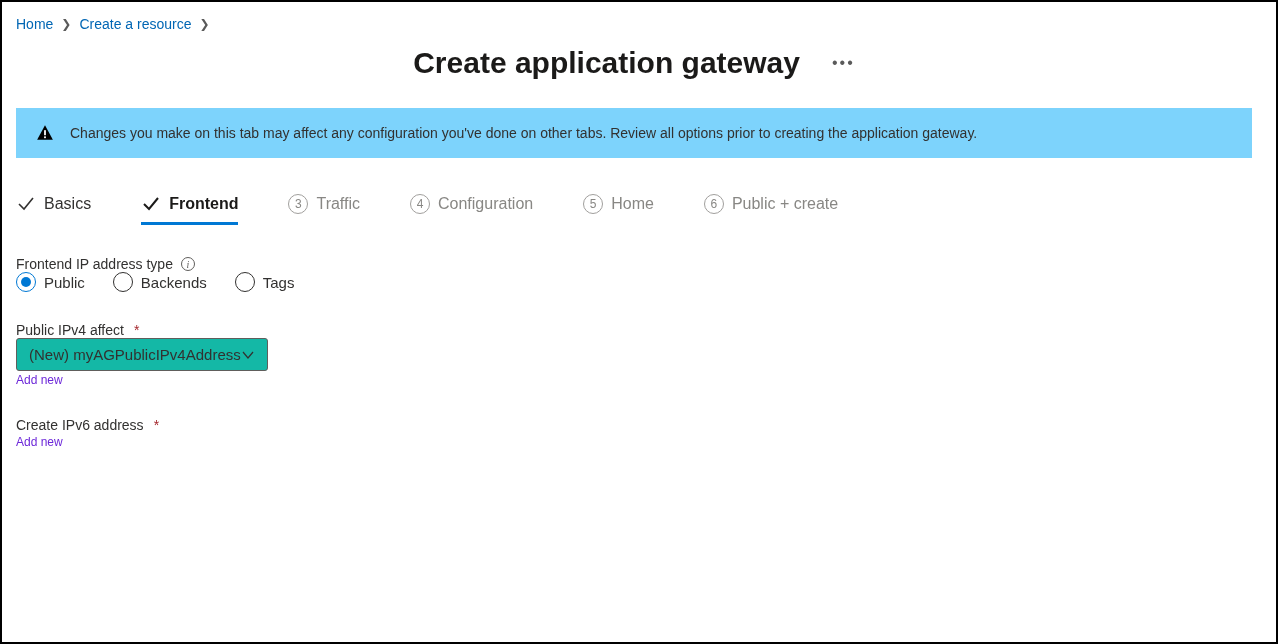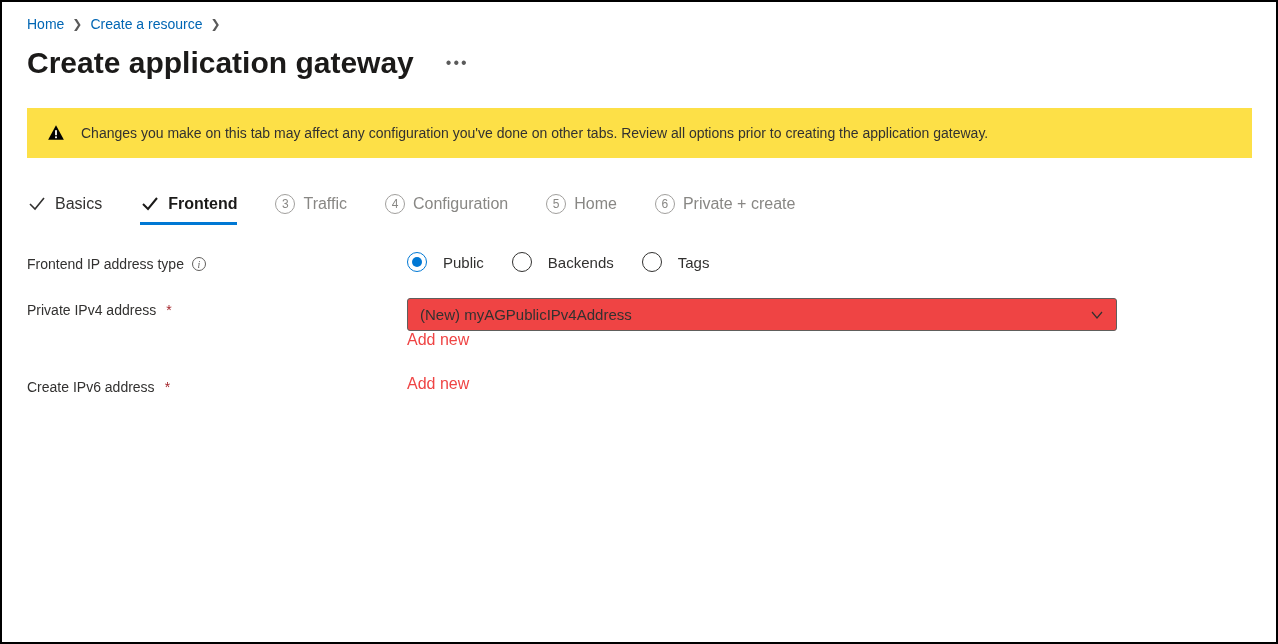--- a/index.html
+++ b/index.html
@@ -7,65 +7,66 @@
       font-family: "Segoe UI", -apple-system, BlinkMacSystemFont, sans-serif;
       background: #ffffff;
       color: #323130;
       font-size: 14px;
       border: 2px solid #000;
       width: 1278px;
       height: 644px;
       padding: 0;
       overflow: hidden;
     }
-    .container { padding: 14px 24px 0 25px; }
+    .container { padding: 14px 24px 0 14px; }
     .breadcrumb {
       margin: 0 0 14px 0;
       font-size: 14px;
       display: flex;
       align-items: center;
       gap: 8px;
     }
     .breadcrumb a {
       color: #0066b4;
       text-decoration: none;
     }
     .breadcrumb .sep { color: #5a5a5a; font-size: 12px; }
     .title-row {
       display: flex;
       align-items: center;
       gap: 32px;
       margin-bottom: 28px;
+      justify-content: center;
     }
     h1 {
       font-size: 30px;
       font-weight: 600;
       color: #1b1a19;
     }
     .ellipsis {
       color: #5a5a5a;
       font-size: 16px;
       letter-spacing: 2px;
       cursor: pointer;
     }
     .warning-banner {
       display: flex;
       align-items: center;
       gap: 16px;
-      background: #fde047;
+      background: #7dd3fc;
       padding: 16px 20px;
       margin-bottom: 36px;
       font-size: 14px;
       color: #323130;
     }
     .warning-icon svg { display: block; }
     .tabs {
       display: flex;
       align-items: flex-start;
-      gap: 38px;
+      gap: 50px;
       border-bottom: 0;
       margin-bottom: 28px;
     }
     .tab {
       display: flex;
       align-items: center;
       gap: 8px;
       padding: 0 0 10px 0;
       cursor: pointer;
       font-size: 16px;
@@ -100,20 +101,21 @@
       color: #323130;
       line-height: 1.55;
       max-width: 1050px;
       margin-bottom: 30px;
     }
     .desc-link-icon { font-size: 13px; }
     .form-row {
       display: flex;
       align-items: flex-start;
       margin-bottom: 26px;
+      flex-direction: column;
     }
     .form-label-col {
       width: 380px;
       display: flex;
       align-items: center;
       gap: 8px;
       font-size: 14px;
       color: #323130;
       padding-top: 4px;
     }
@@ -132,21 +134,21 @@
     .req { color: #a4262c; margin-left: 2px; }
     .form-field-col { flex: 1; max-width: 710px; }
     .radio-group {
       display: flex;
       align-items: center;
       gap: 28px;
     }
     .radio-opt {
       display: flex;
       align-items: center;
-      gap: 16px;
+      gap: 8px;
       cursor: pointer;
       font-size: 15px;
       color: #323130;
     }
     .radio-btn {
       width: 20px; height: 20px;
       border: 1.5px solid #323130;
       border-radius: 50%;
       position: relative;
     }
@@ -164,28 +166,28 @@
       display: flex;
       align-items: center;
       justify-content: space-between;
       border: 1px solid #605e5c;
       border-radius: 3px;
       padding: 7px 12px;
       font-size: 15px;
       color: #323130;
       width: 100%;
       cursor: pointer;
-      background: #ef4444;
+      background: #14b8a6;
     }
     .chevron svg { display: block; }
     .add-new-link {
       display: inline-block;
       margin-top: 0;
-      color: #ef4444;
-      font-size: 16px;
+      color: #6d28d9;
+      font-size: 12px;
       text-decoration: none;
       cursor: pointer;
     }
   </style>
 </head>
 <body>
 
 <div class="container">
 
   <nav class="breadcrumb">
@@ -235,21 +237,21 @@
     <div class="tab">
       <span class="tab-num">4</span>
       <span>Configuration</span>
     </div>
     <div class="tab">
       <span class="tab-num">5</span>
       <span>Home</span>
     </div>
     <div class="tab">
       <span class="tab-num">6</span>
-      <span>Private + create</span>
+      <span>Public + create</span>
     </div>
   </div>
 
 
   <div class="form-row">
     <div class="form-label-col">
       <span>Frontend IP address type</span>
       <span class="info-icon">i</span>
     </div>
     <div class="form-field-col">
@@ -265,21 +267,21 @@
         <label class="radio-opt">
           <span class="radio-btn"></span>
           <span>Tags</span>
         </label>
       </div>
     </div>
   </div>
 
   <div class="form-row">
     <div class="form-label-col">
-      <span>Private IPv4 address</span>
+      <span>Public IPv4 affect</span>
       <span class="req">*</span>
     </div>
     <div class="form-field-col">
       <div class="select-box">
         <span>(New) myAGPublicIPv4Address</span>
         <span class="chevron">
           <svg width="14" height="14" viewBox="0 0 14 14">
               <path d="M2 4 L7 10 L12 4" stroke="#323130" stroke-width="1.2" fill="none"></path>
             </svg>
         </span>

